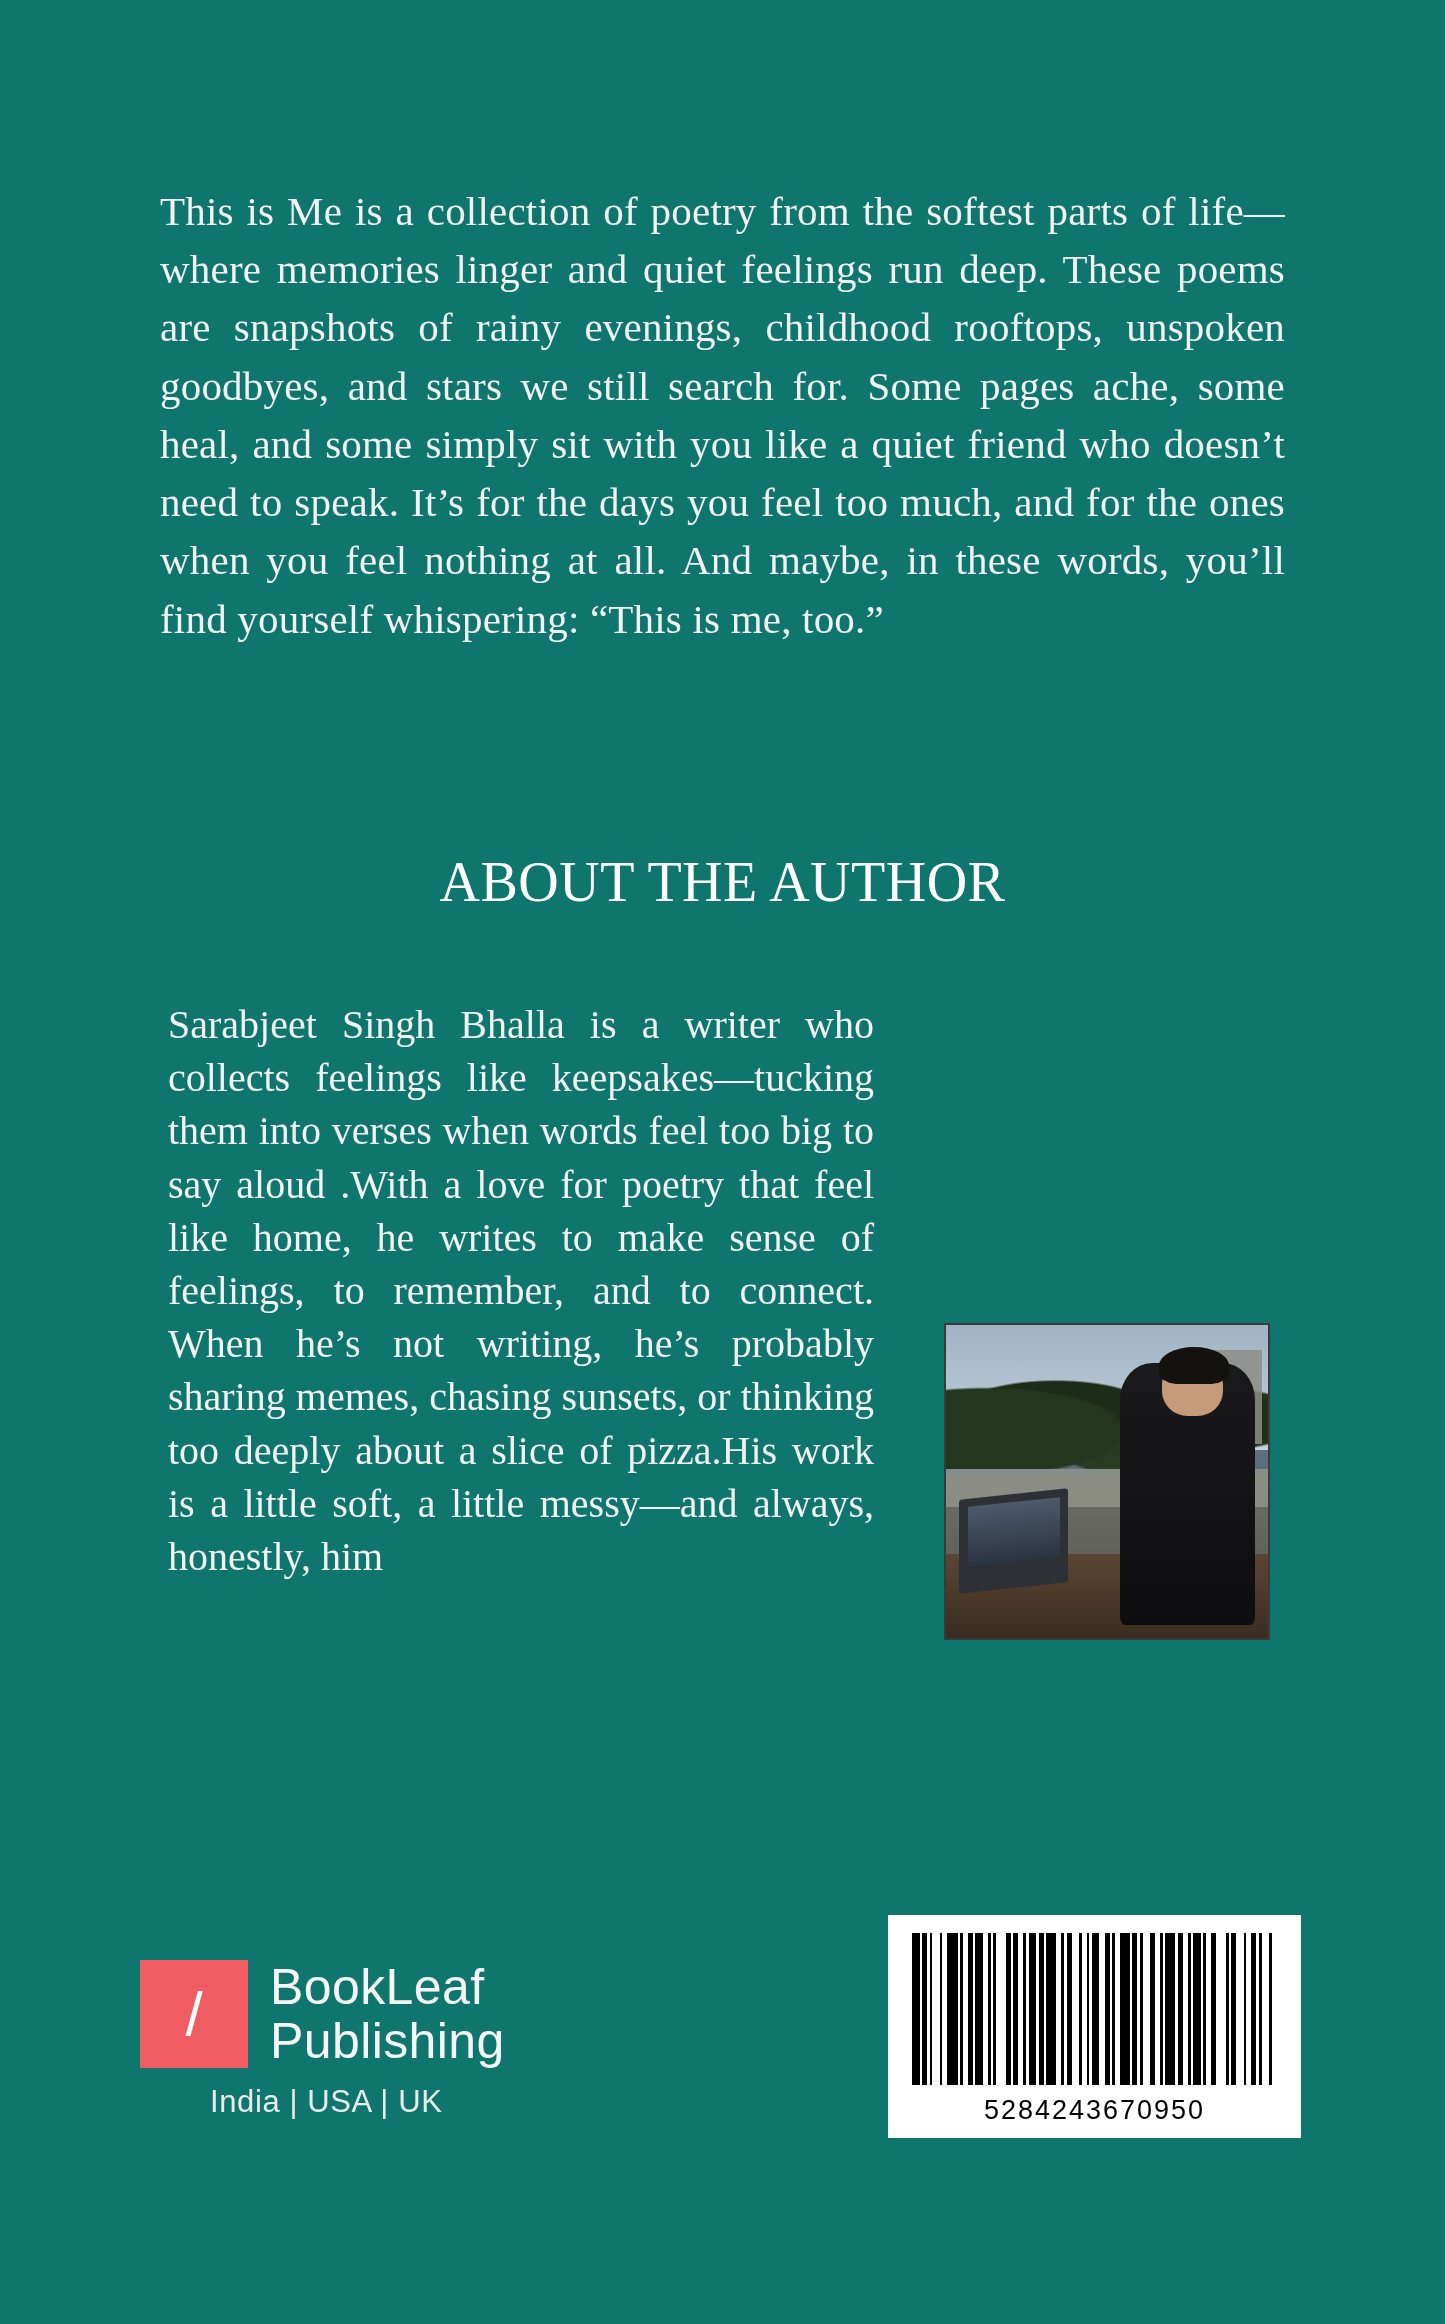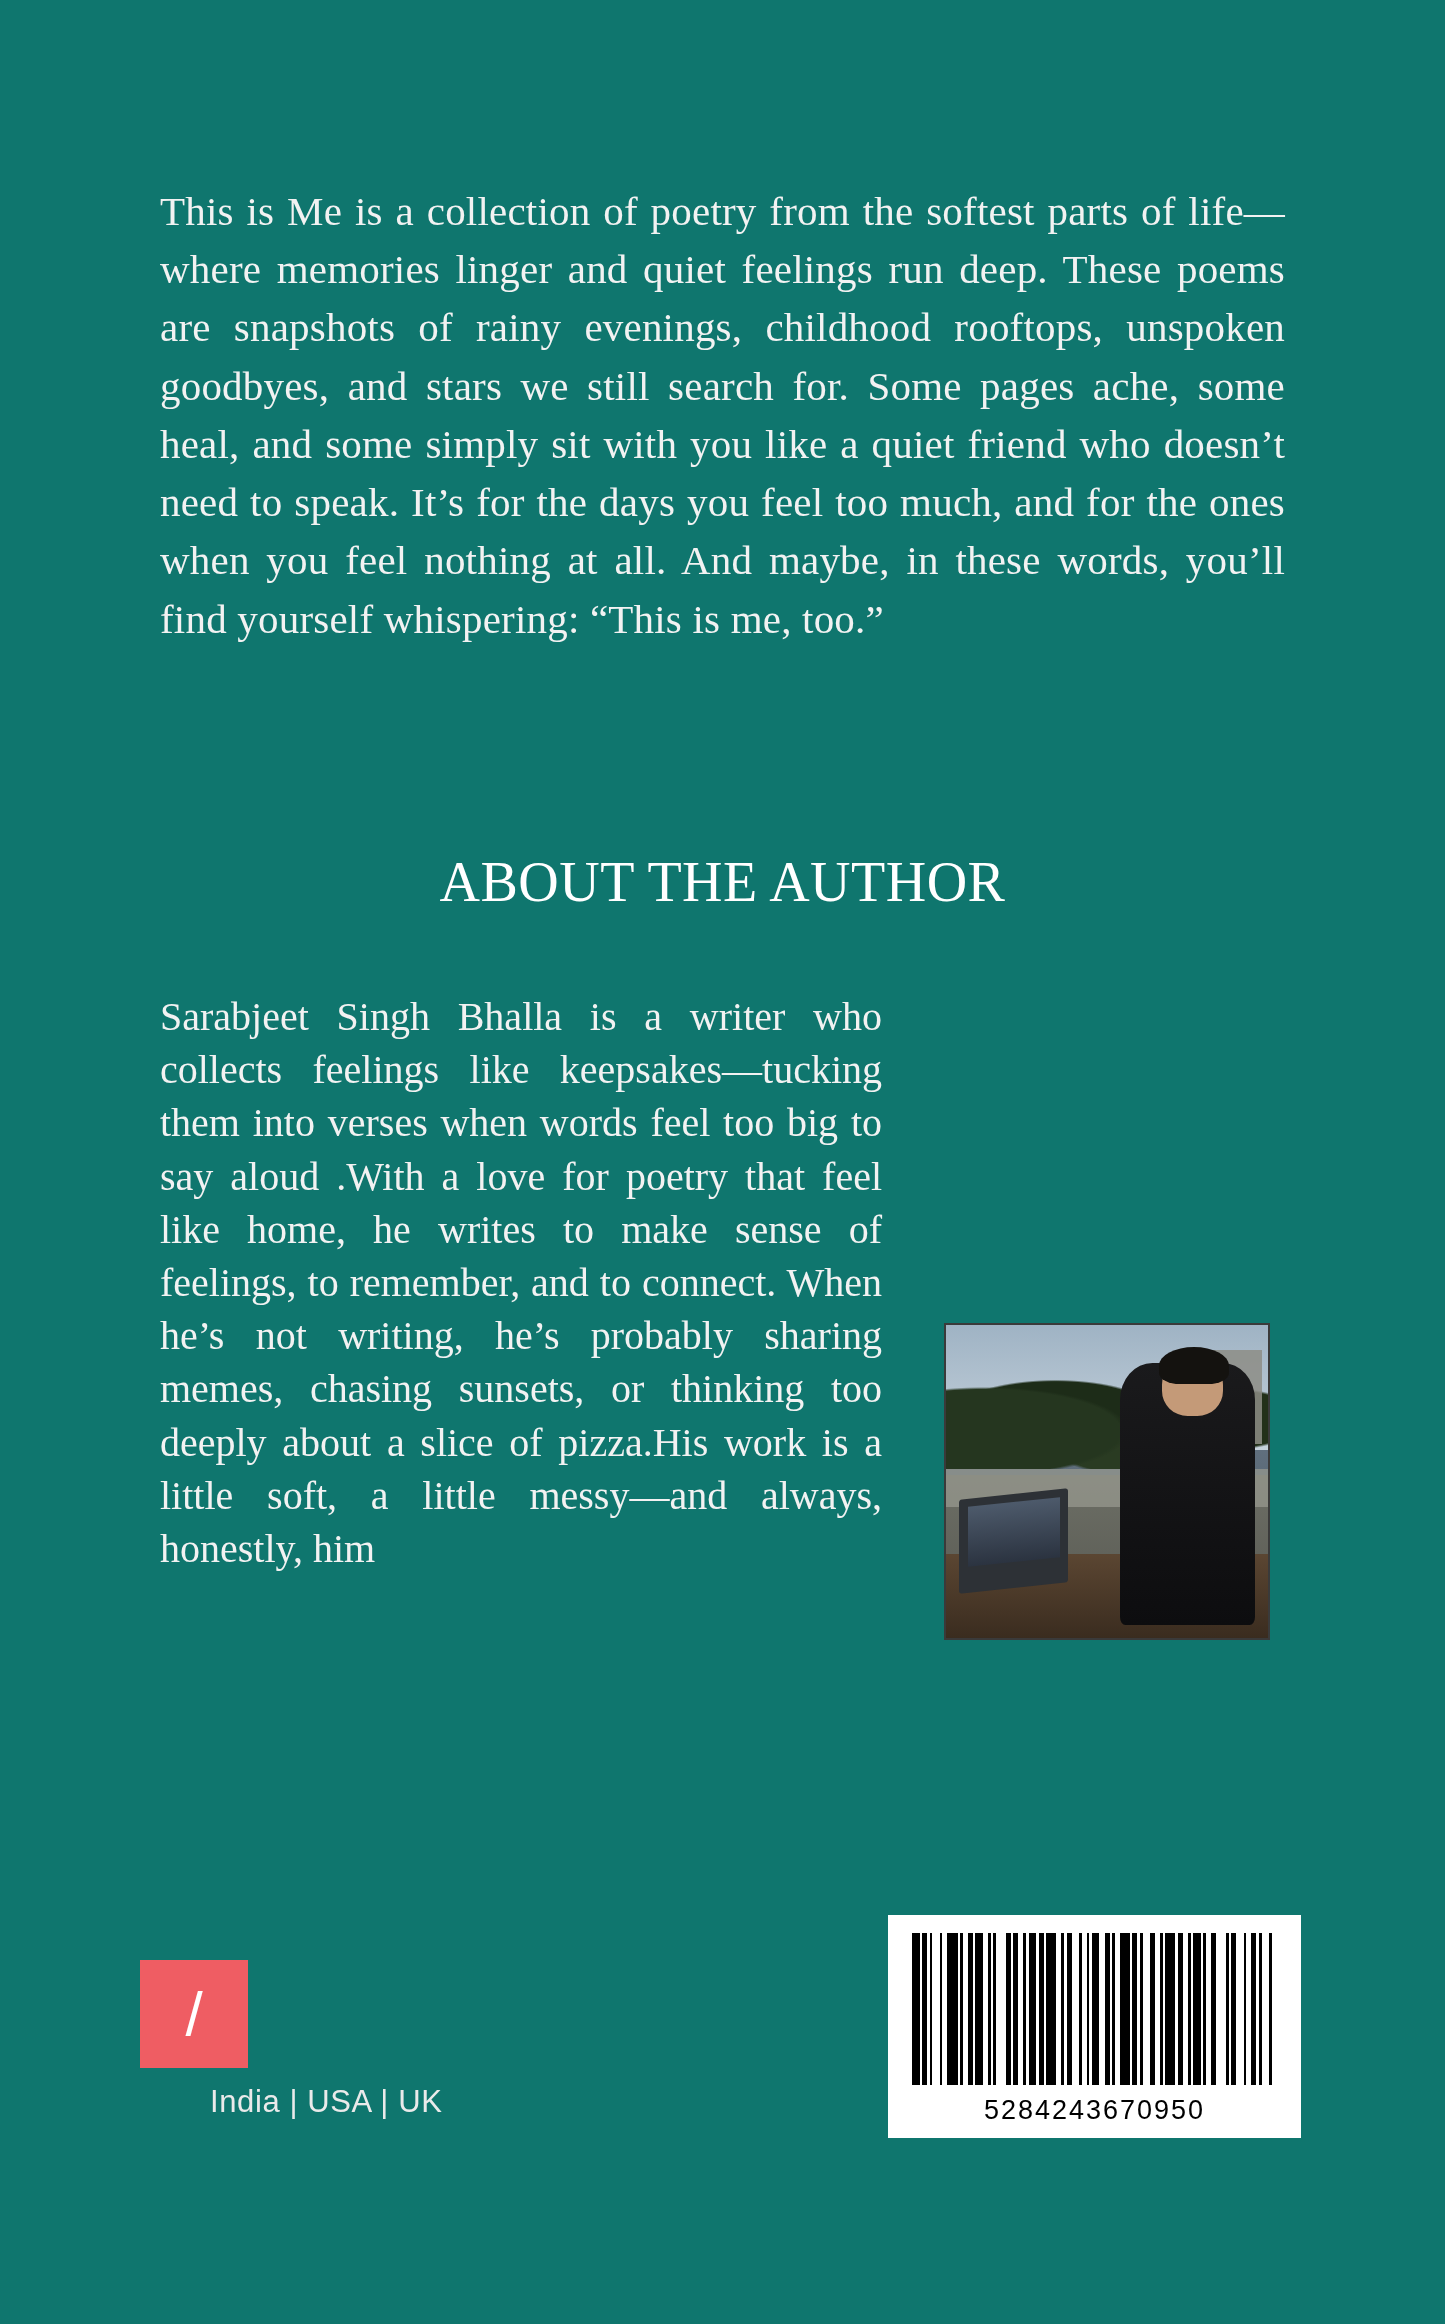--- a/index.html
+++ b/index.html
@@ -56,21 +56,21 @@
     position: absolute;
     left: 160px;
     top: 990px;
     width: 722px;
     font-size: 40px;
     line-height: 1.33;
     text-align: justify;
     text-justify: inter-word;
     color: #f2f2f2;
   }
-  .bio-wrap p { margin: 0; }
+  .bio-wrap p { margin: 8px; }
 
   
   .author-photo {
     position: absolute;
     left: 944px;
     top: 1323px;
     width: 322px;
     height: 313px;
     border: 2px solid #3a3a3a;
     overflow: hidden;
@@ -260,20 +260,24 @@
     <div class="photo-laptop">
       <div class="photo-laptop-screen"></div>
     </div>
   </div>
 
   <div class="publisher">
     <div class="pub-row">
       <div class="pub-mark">
         <span>/</span>
       </div>
+      <div class="pub-name">
+        <div>BookLeaf</div>
+        <div>Publishing</div>
+      </div>
     </div>
     <div class="pub-regions">India | USA | UK</div>
   </div>
 
   <div class="barcode-box">
     <div class="barcode-bars" id="barcode-bars">
         <i style="width: 9.3px; background: rgb(0, 0, 0);"></i>
         <i style="width: 3.1px; background: transparent;"></i>
         <i style="width: 6.2px; background: rgb(0, 0, 0);"></i>
         <i style="width: 3.1px; background: transparent;"></i>

